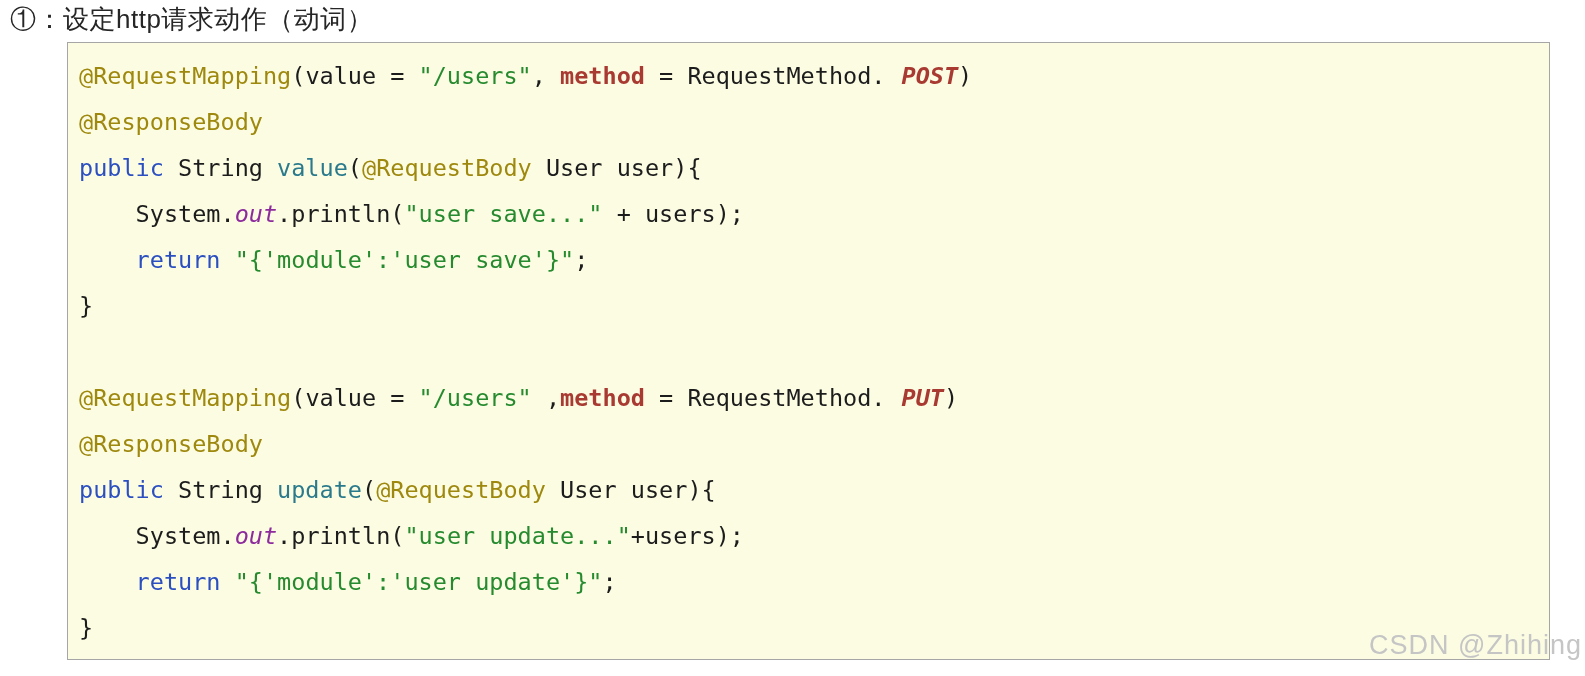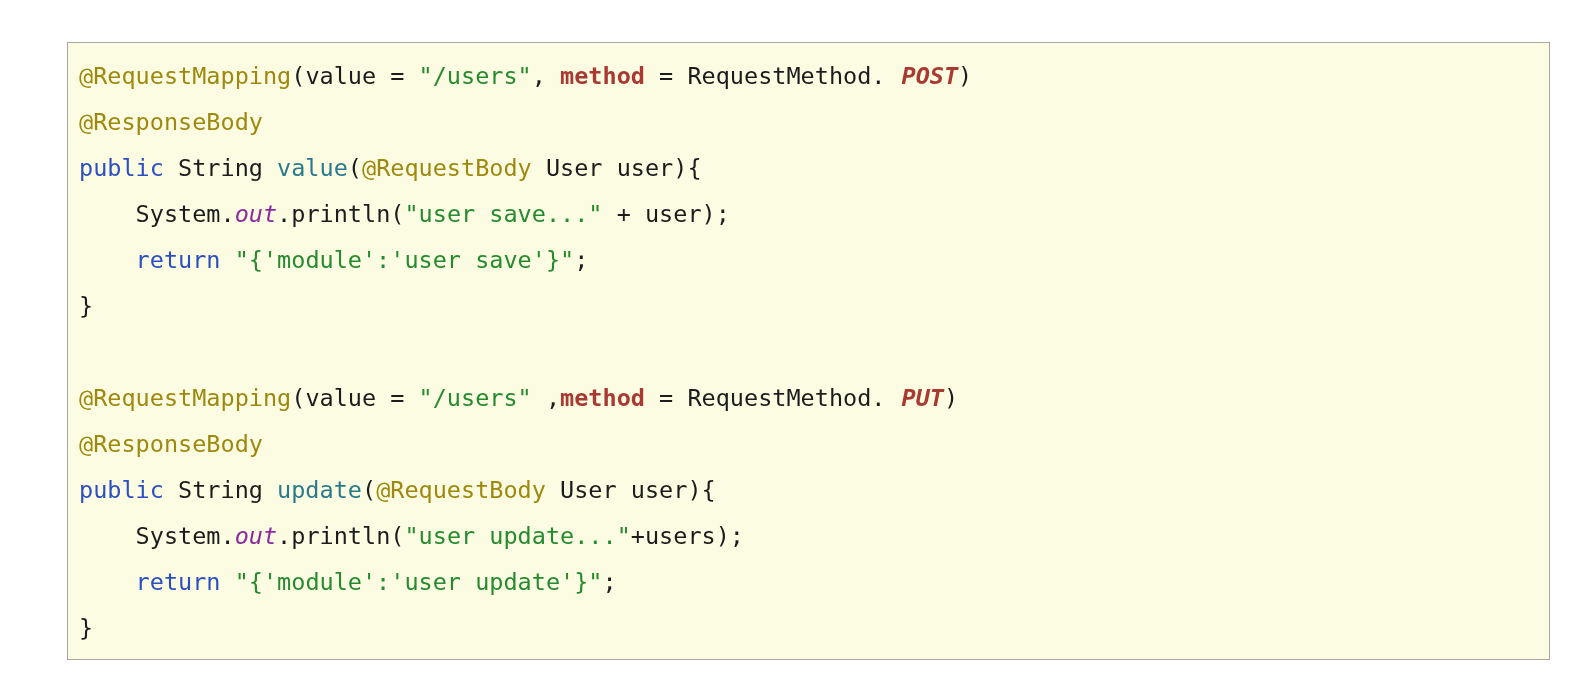--- a/index.html
+++ b/index.html
@@ -56,32 +56,34 @@
     color: #c5c5c5;
     font-family: "Liberation Sans", sans-serif;
     letter-spacing: 1px;
     pointer-events: none;
   }
 </style>
 </head>
 <body style="background: rgb(255, 255, 255);">
 
 <div class="page">
+  <div class="page-title">①：设定http请求动作（动词）</div>
 
   <div class="code-block">
     <div>
         <div class="code-line"><span class="tok-ann">@RequestMapping</span><span class="tok-plain">(value = </span><span class="tok-str">"/users"</span><span class="tok-plain">, </span><span class="tok-param">method</span><span class="tok-plain"> = RequestMethod.</span><span class="tok-const">POST</span><span class="tok-plain">)</span></div>
         <div class="code-line"><span class="tok-ann">@ResponseBody</span></div>
         <div class="code-line"><span class="tok-kw">public</span><span class="tok-plain"> String </span><span class="tok-method">value</span><span class="tok-plain">(</span><span class="tok-ann">@RequestBody</span><span class="tok-plain"> User user){</span></div>
-        <div class="code-line"><span class="tok-plain">    System.</span><span class="tok-field">out</span><span class="tok-plain">.println(</span><span class="tok-str">"user save..."</span><span class="tok-plain"> + user);</span></div>
+        <div class="code-line"><span class="tok-plain">    System.</span><span class="tok-field">out</span><span class="tok-plain">.println(</span><span class="tok-str">"user save..."</span><span class="tok-plain"> + users);</span></div>
         <div class="code-line"><span class="tok-plain">    </span><span class="tok-kw">return</span><span class="tok-plain"> </span><span class="tok-str">"{'module':'user save'}"</span><span class="tok-plain">;</span></div>
         <div class="code-line"><span class="tok-plain">}</span></div>
         <div class="code-line">&nbsp;</div>
         <div class="code-line"><span class="tok-ann">@RequestMapping</span><span class="tok-plain">(value = </span><span class="tok-str">"/users"</span><span class="tok-plain"> ,</span><span class="tok-param">method</span><span class="tok-plain"> = RequestMethod.</span><span class="tok-const">PUT</span><span class="tok-plain">)</span></div>
         <div class="code-line"><span class="tok-ann">@ResponseBody</span></div>
         <div class="code-line"><span class="tok-kw">public</span><span class="tok-plain"> String </span><span class="tok-method">update</span><span class="tok-plain">(</span><span class="tok-ann">@RequestBody</span><span class="tok-plain"> User user){</span></div>
         <div class="code-line"><span class="tok-plain">    System.</span><span class="tok-field">out</span><span class="tok-plain">.println(</span><span class="tok-str">"user update..."</span><span class="tok-plain">+users);</span></div>
         <div class="code-line"><span class="tok-plain">    </span><span class="tok-kw">return</span><span class="tok-plain"> </span><span class="tok-str">"{'module':'user update'}"</span><span class="tok-plain">;</span></div>
         <div class="code-line"><span class="tok-plain">}</span></div>
       </div>
   </div>
 
+  <div class="watermark">CSDN @Zhihing</div>
 </div>
 
 </body></html>

